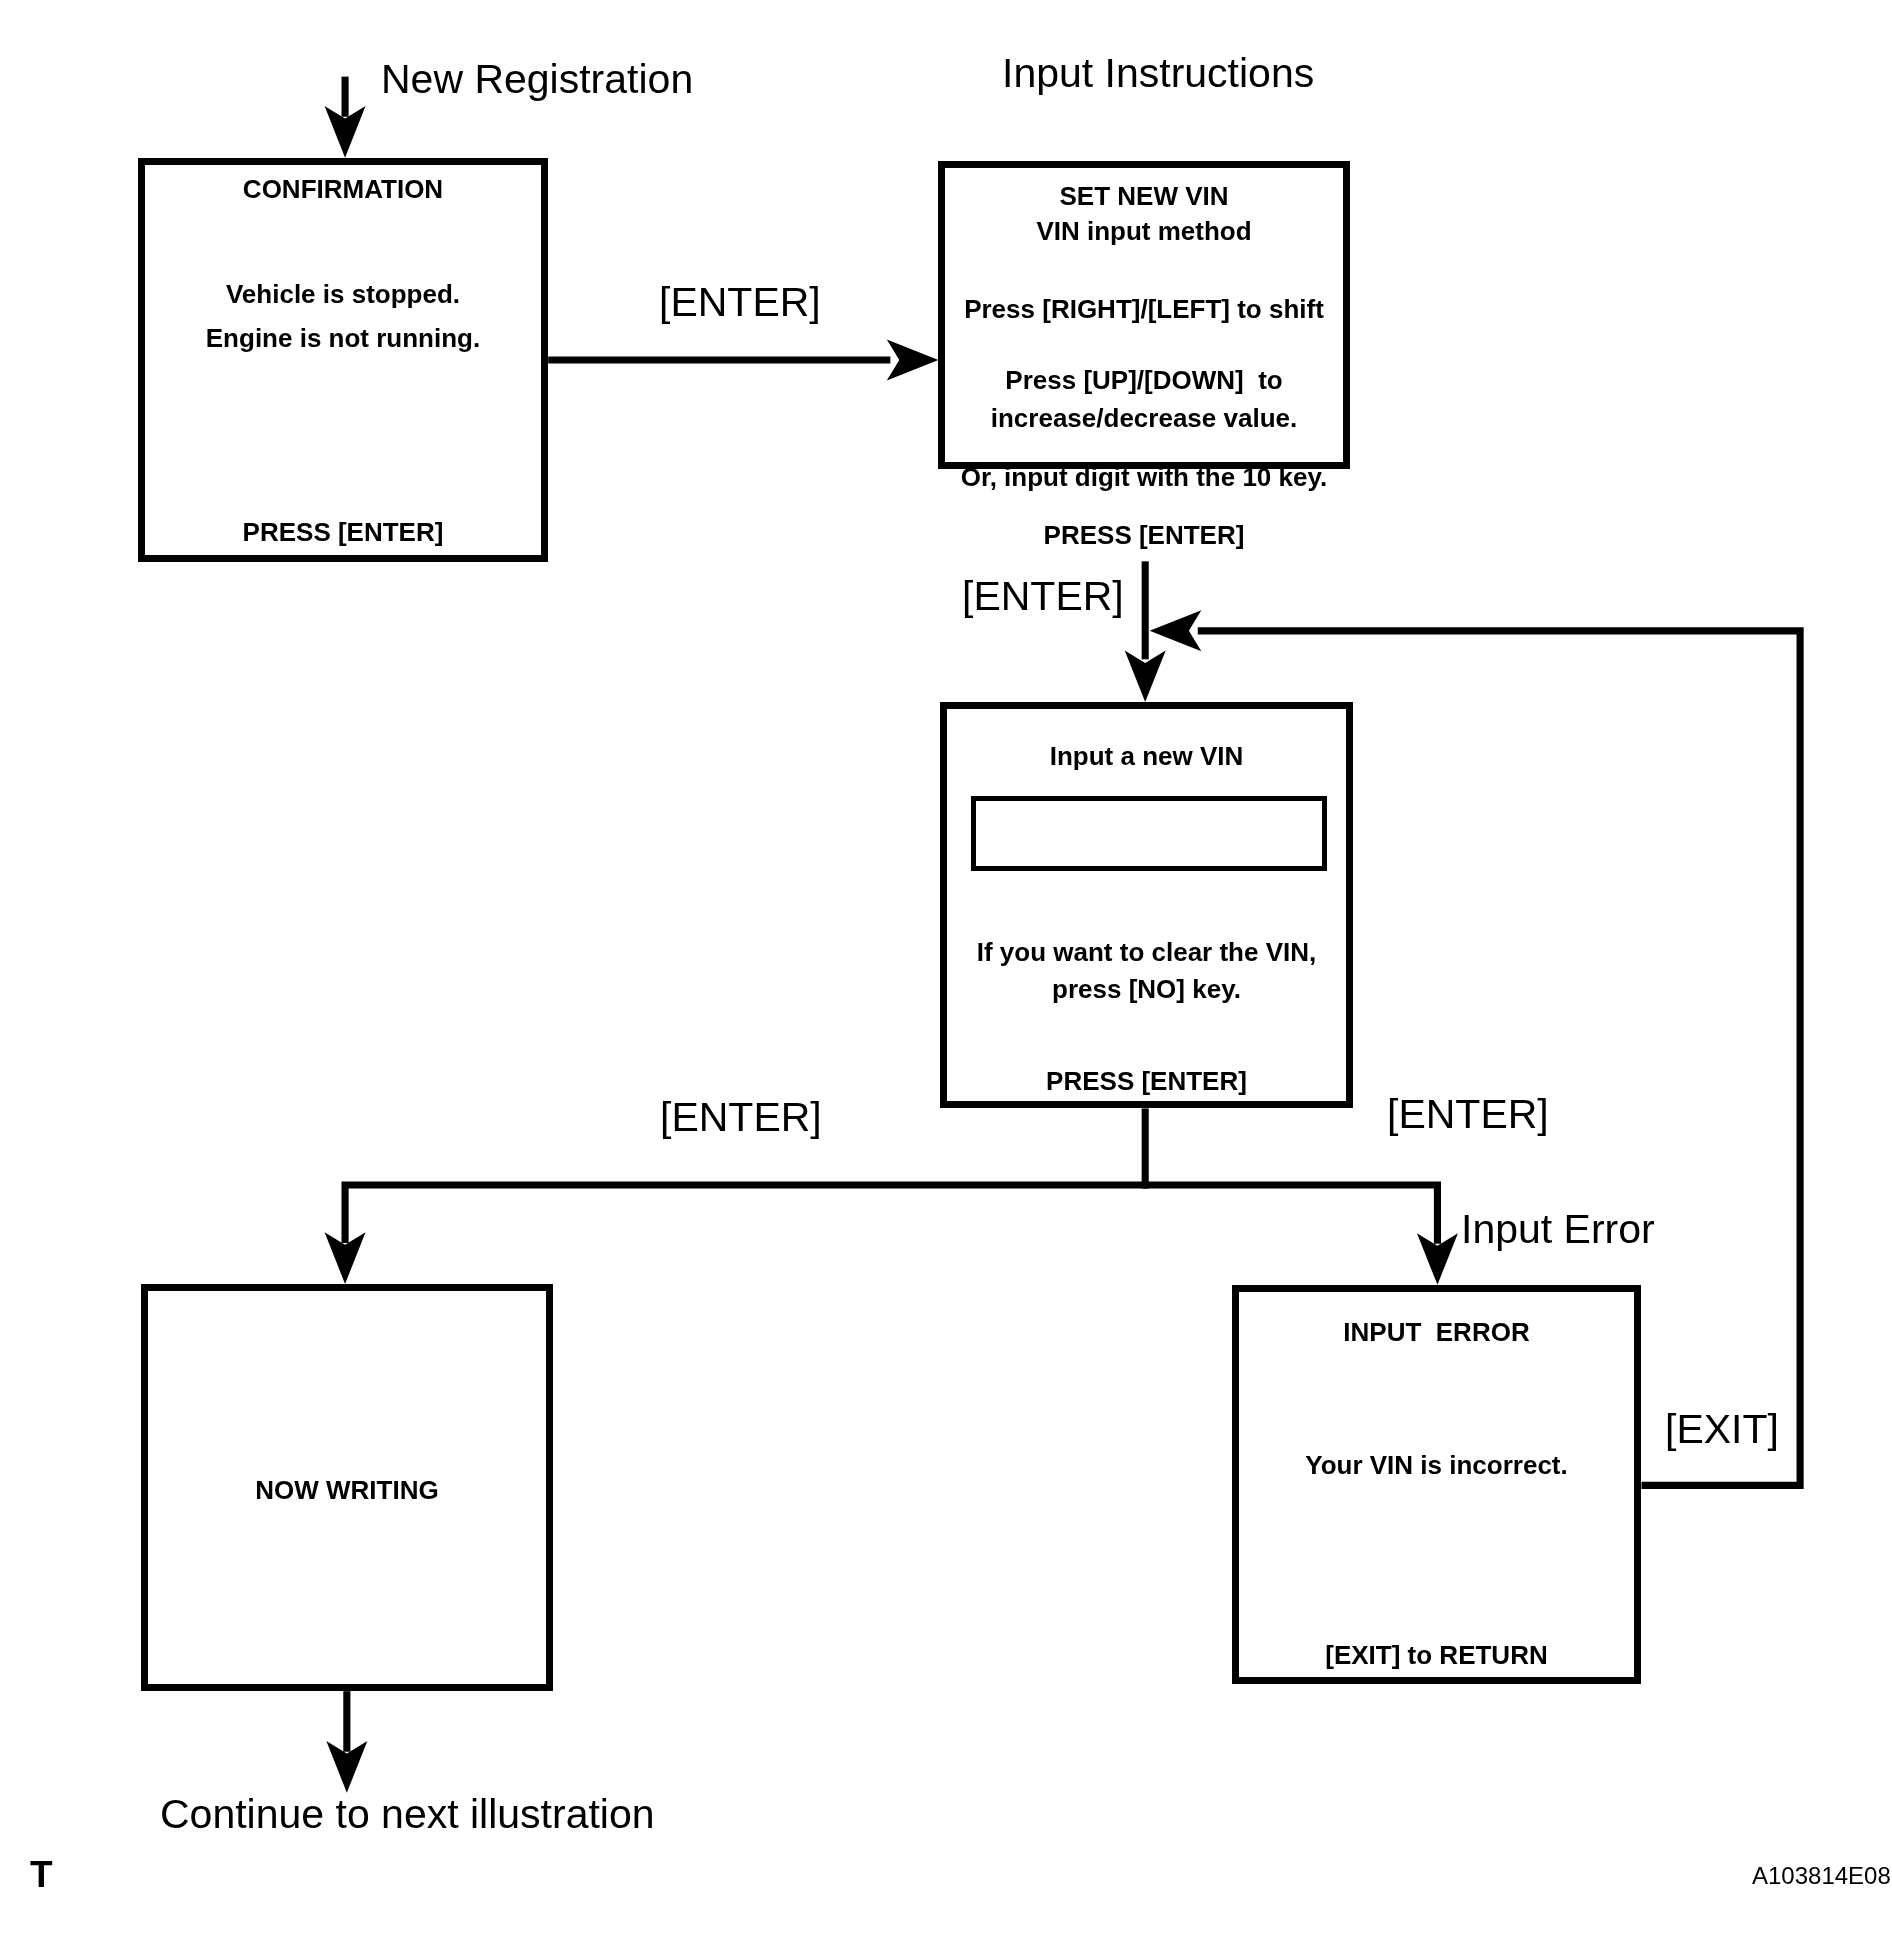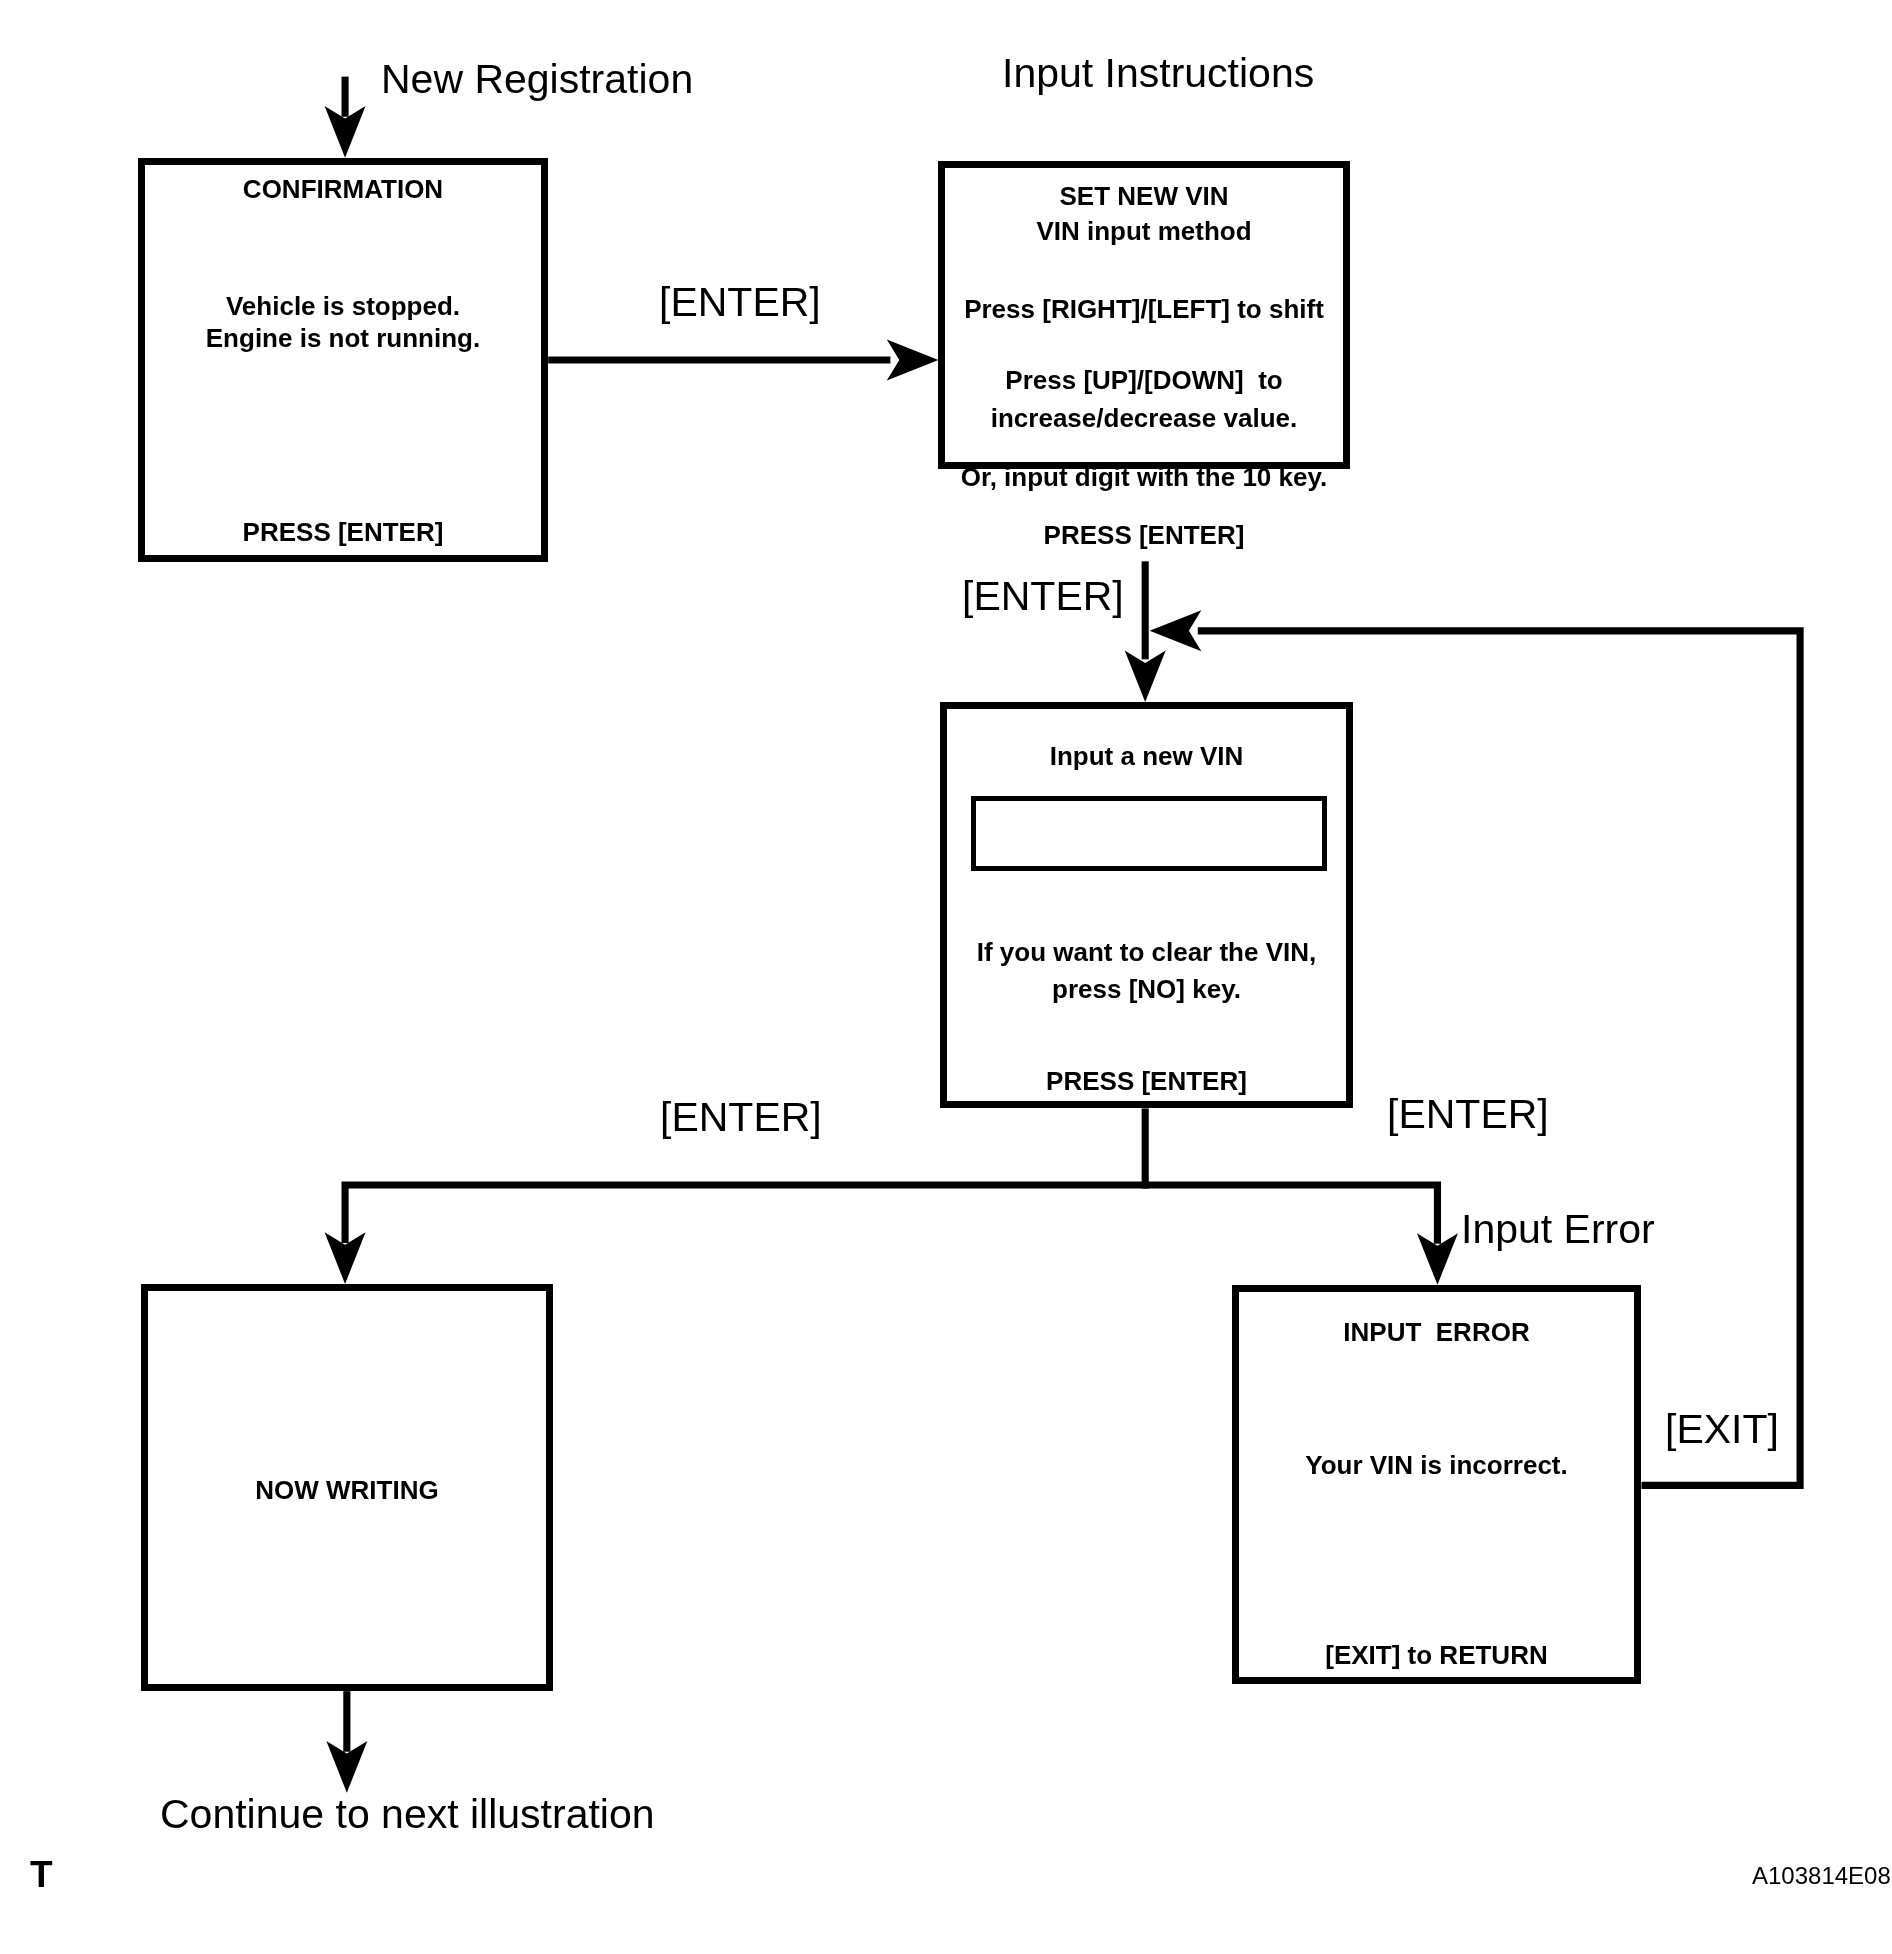--- a/index.html
+++ b/index.html
@@ -112,21 +112,21 @@
   <div class="annot" style="left:1665px; top:1407px;">[EXIT]</div>
 
   <div class="annot" style="left:160px; top:1792px;">Continue to next illustration</div>
 
   <div class="page-marker" style="left:30px; top:1854px;">T</div>
 
   <div class="small-code" style="left:1752px; top:1862px;">A103814E08</div>
 
   <div class="flowbox" style="left:138px; top:158px; width:410px; height:404px;">
     <div class="box-line" style="top:5.3px;">CONFIRMATION</div>
-    <div class="box-line" style="top:122px;">Vehicle is stopped.</div>
+    <div class="box-line" style="top:110px;">Vehicle is stopped.</div>
     <div class="box-line" style="top:154px;">Engine is not running.</div>
     <div class="box-line" style="top:348px;">PRESS [ENTER]</div>
   </div>
 
   <div class="flowbox" style="left:938px; top:161px; width:412px; height:308px;">
     <div class="box-line" style="top:9px;">SET NEW VIN</div>
     <div class="box-line" style="top:44px;">VIN input method</div>
     <div class="box-line" style="top:122px;">Press [RIGHT]/[LEFT] to shift</div>
     <div class="box-line" style="top:193px;">Press [UP]/[DOWN]  to</div>
     <div class="box-line" style="top:231px;">increase/decrease value.</div>

